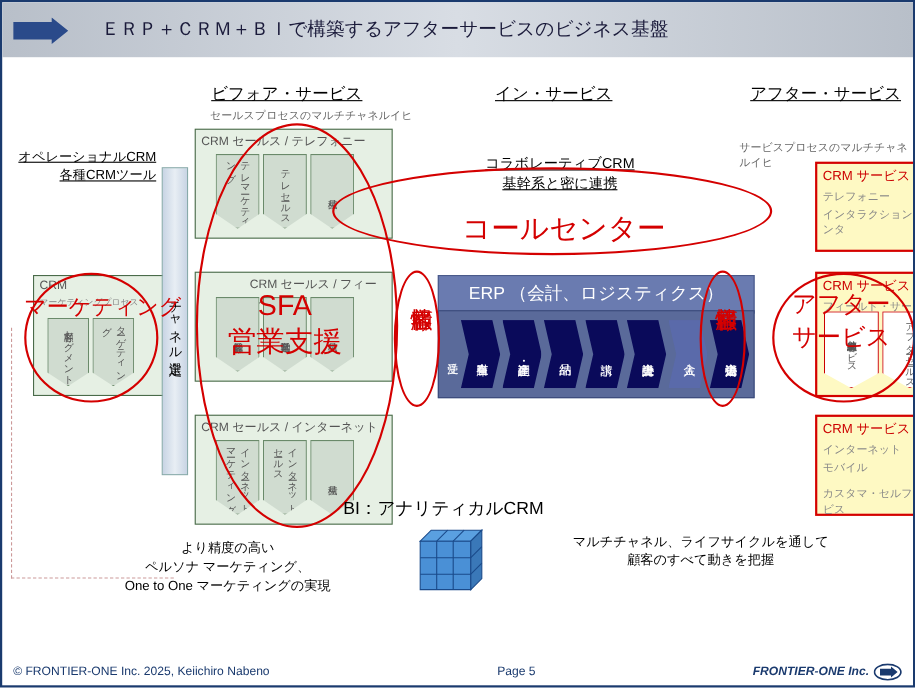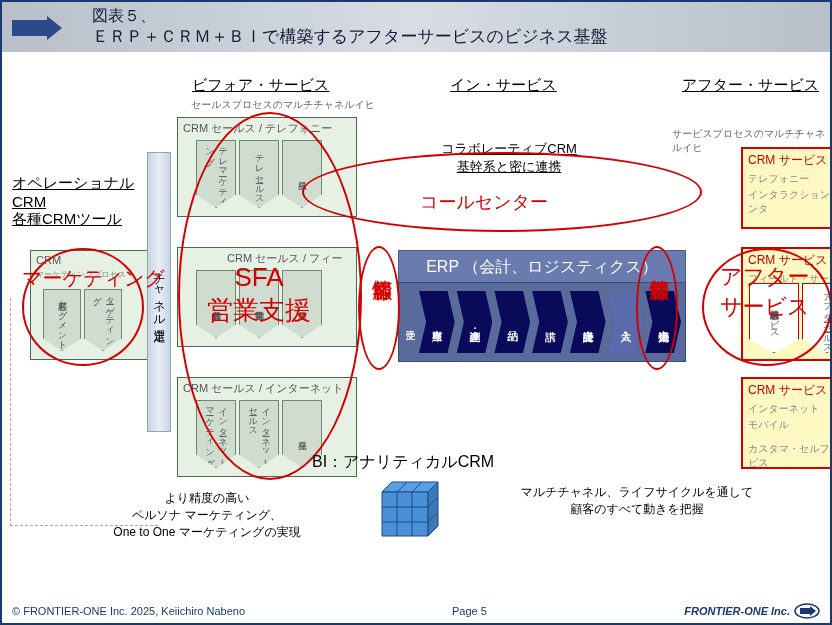--- a/index.html
+++ b/index.html
@@ -8,21 +8,21 @@
 .header-arrow { position: absolute; left: 10px; top: 14px; width: 50px; height: 24px; }
 .title { color: #1a1a3a; font-size: 17px; line-height: 1.3; }
 .title .t1 { font-size: 16px; }
 .canvas { position: relative; width: 100%; height: 540px; }
 
 
 .colhead { position: absolute; font-size: 15px; color: #000; text-decoration: underline; }
 .small-label { position: absolute; font-size: 10px; color: #666; }
 
 
-.left-label { position: absolute; left: 10px; top: 82px; font-size: 15px; text-decoration: underline; text-align: left; width: 130px; margin-top: 40px; }
+.left-label { position: absolute; left: 10px; top: 82px; font-size: 12px; text-decoration: underline; text-align: right; width: 130px; }
 
 
 .crm-box { position: absolute; background: #e6f0e4; border: 1px solid #4a6b4a; }
 .crm-box.red { background: #fef9c3; border: 2px solid #d40000; margin-left: 44px; }
 .crm-box .box-title { font-size: 11px; color: #555; padding: 3px 5px; }
 .crm-box.red .box-title { color: #c00; font-size: 12px; }
 .crm-box .sub { font-size: 10px; color: #888; padding: 0 5px 2px; }
 
 
 .arrow-set { position: absolute; display: flex; gap: 3px; }
@@ -68,21 +68,20 @@
 .collab-label { position: absolute; font-size: 13px; text-decoration: underline; text-align: center; }
 </style>
 </head>
 <body>
 
 <div class="header">
   <svg class="header-arrow" viewBox="0 0 50 24">
     <polygon points="0,4 35,4 35,0 50,12 35,24 35,20 0,20" fill="#2a4a8a"></polygon>
   </svg>
   <div class="title">
-    <div class="t1">図表５、</div>
     <div>ＥＲＰ＋ＣＲＭ＋ＢＩで構築するアフターサービスのビジネス基盤</div>
   </div>
 </div>
 
 <div class="canvas">
 
   <div class="colhead" style="left:190px; top:24px;">ビフォア・サービス</div>
   <div class="small-label" style="left:189px; top:46px;">セールスプロセスのマルチチャネルイヒ</div>
   <div class="colhead" style="left:448px; top:24px;">イン・サービス</div>
   <div class="colhead" style="left:680px; top:24px;">アフター・サービス</div>
@@ -210,21 +209,21 @@
     <div class="sub">インターネット</div>
     <div class="sub">モバイル</div>
     <div class="sub" style="margin-top:8px;">カスタマ・セルフサービス</div>
   </div>
 
   <div class="red-label sm" style="left:4px; top:213px;margin-left:16px;">マーケティング</div>
   <div class="red-label" style="left:205px; top:210px; font-size:26px;">
     <div>SFA</div>
     <div>営業支援</div>
   </div>
-  <div class="red-label" style="left:418px; top:138px; font-size:18px;">コールセンター</div>
+  <div class="red-label" style="left:418px; top:138px; font-size:26px;">コールセンター</div>
   <div class="red-v" style="left:368px; top:212px;">顧客情報</div>
   <div class="red-v" style="left:645px; top:212px;">顧客情報</div>
   <div class="red-label" style="left:718px; top:210px;">
     <div>アフター</div>
       <div>サービス</div>
   </div>
 
   <div class="ellipse" style="left:20px; top:196px; width:122px; height:118px;"></div>
   <div class="ellipse" style="left:176px; top:60px; width:184px; height:368px;"></div>
   <div class="ellipse" style="left:300px; top:100px; width:400px; height:80px;"></div>

